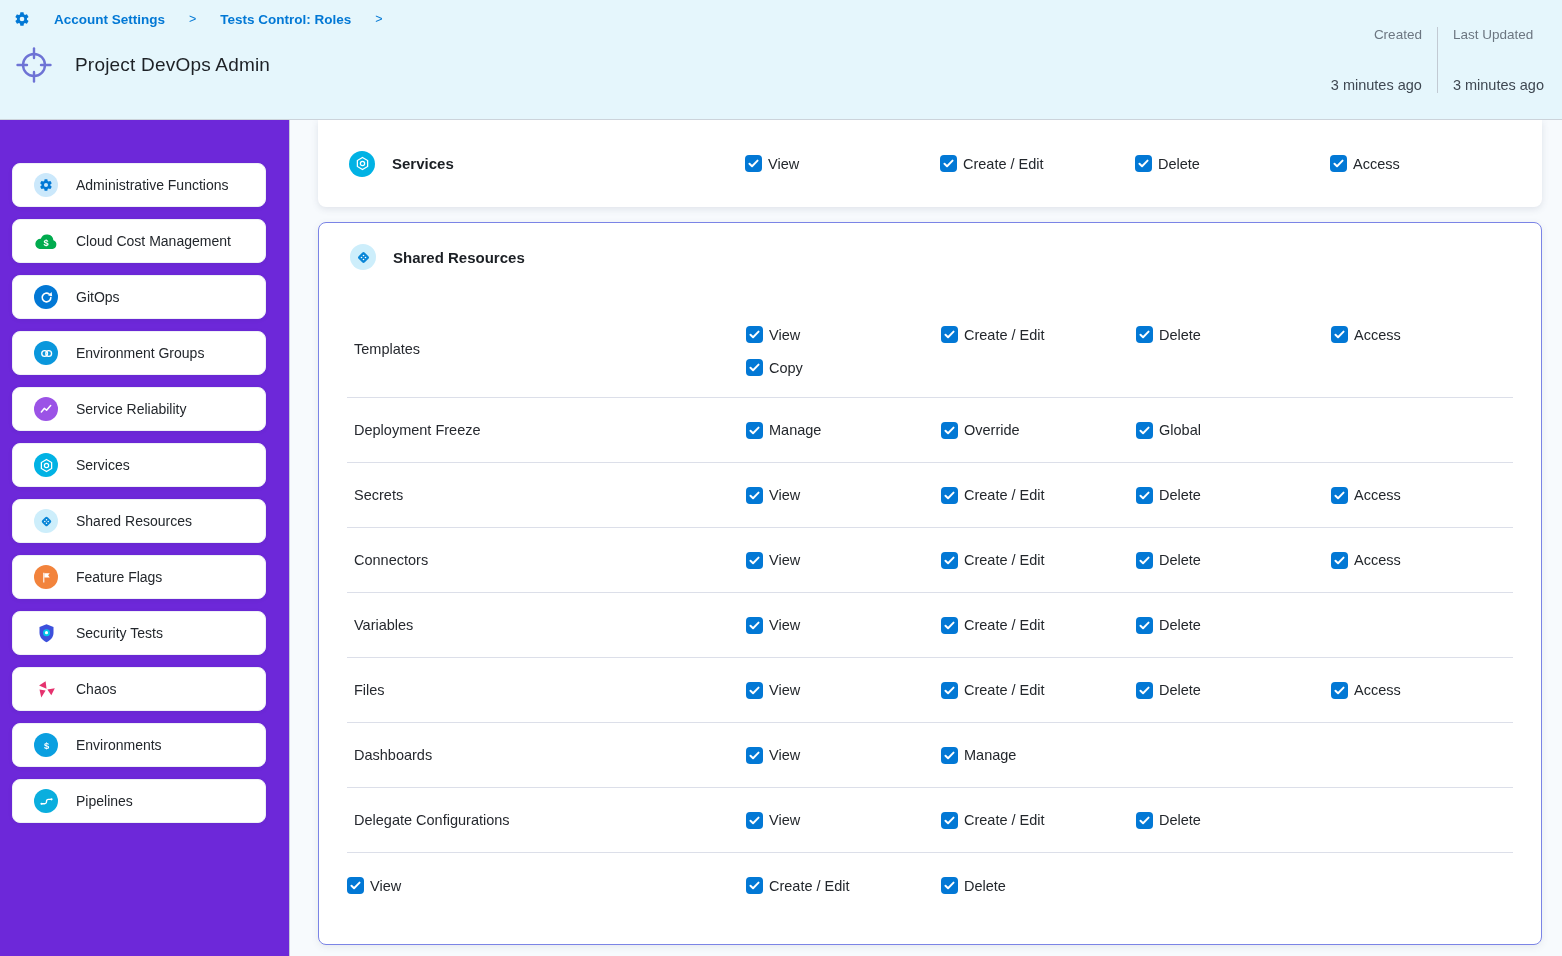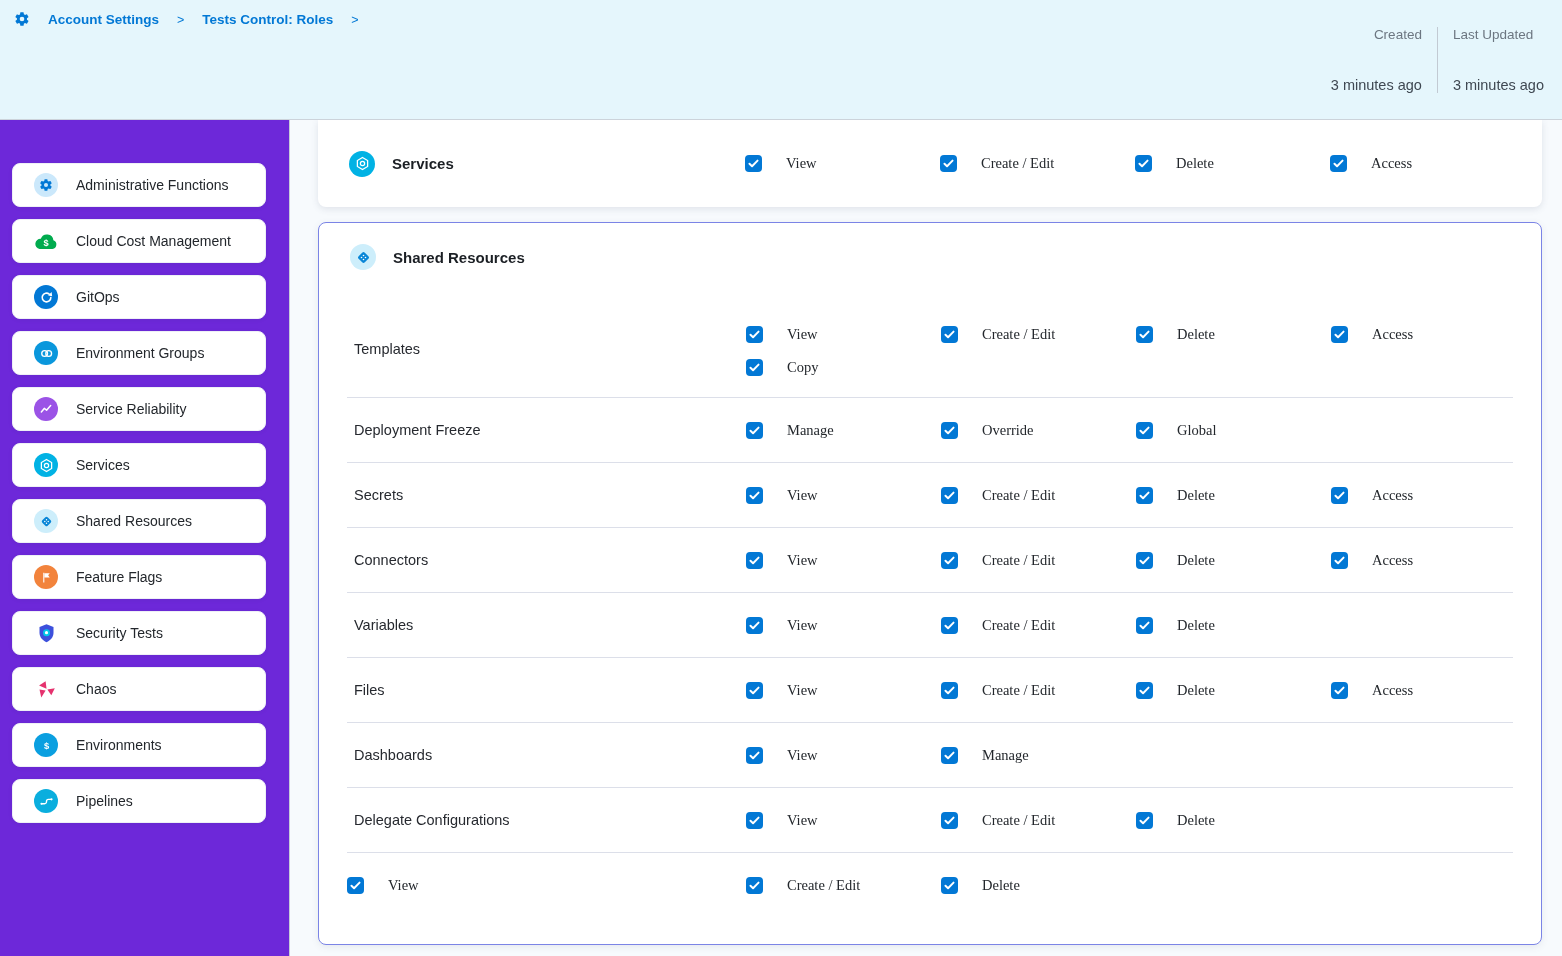--- a/index.html
+++ b/index.html
@@ -12,21 +12,21 @@
     color: #23272c;
   }
 
   
   .header {
     position: absolute; left: 0; top: 0; right: 0; height: 120px;
     background: #e5f6fc; border-bottom: 1px solid #ccd3da; z-index: 2;
   }
   .breadcrumb {
     position: absolute; left: 14px; top: 11px;
-    display: flex; align-items: flex-end; gap: 18px;
+    display: flex; align-items: center; gap: 24px;
     font-size: 13.5px; font-weight: 600; color: #0278d5;
   }
   .bc-link { color: #0278d5; text-decoration: none; cursor: pointer; }
   .bc-sep { font-weight: 400; font-size: 12.5px; }
   .title-row {
     position: absolute; left: 15px; top: 46px;
     display: flex; align-items: center; gap: 22px;
   }
   .page-title { font-size: 19px; color: #1d2126; font-weight: 400; letter-spacing: .2px; }
   .header-meta { position: absolute; right: 18px; top: 27px; display: flex; align-items: stretch; }
@@ -80,21 +80,21 @@
   #shared-rows { margin: 31px 28px 0 28px; }
   .perm-row {
     display: grid; grid-template-columns: 399px 195px 195px 195px 1fr;
     align-items: center; min-height: 65px; border-bottom: 1px solid #dcdfe9;
   }
   .perm-row:last-child { border-bottom: none; }
   .perm-row.tall { min-height: 97px; }
   .perm-label { font-size: 14.5px; color: #26292f; padding-left: 7px; }
   .perm-cell { display: flex; flex-direction: column; gap: 16px; }
   .perm-row.tall .perm-cell { align-self: start; margin-top: 25px; }
-  .check-item { display: flex; align-items: flex-end; gap: 24px; cursor: pointer; font-family: Liberation Serif, serif; }
+  .check-item { display: flex; align-items: center; gap: 6px; cursor: pointer; }
   .cb {
     width: 17px; height: 17px; border-radius: 4px; background: #0278d5;
     display: flex; align-items: center; justify-content: center; flex: none;
   }
   .cb-text { font-size: 14.5px; color: #23272c; }
 </style>
 </head>
 <body>
 
 <div class="header">
@@ -103,20 +103,32 @@
       <svg width="16" height="16" viewBox="0 0 24 24">
           <path fill="#0278d5" d="M19.4 13c.04-.33.06-.66.06-1s-.02-.67-.06-1l2.1-1.65a.5.5 0 0 0 .12-.64l-2-3.46a.5.5 0 0 0-.6-.22l-2.49 1c-.52-.4-1.1-.73-1.73-1l-.38-2.65A.5.5 0 0 0 13.92 2h-4a.5.5 0 0 0-.5.42l-.38 2.65c-.62.27-1.2.6-1.73 1l-2.48-1a.5.5 0 0 0-.61.22l-2 3.46a.5.5 0 0 0 .12.64L4.44 11c-.04.33-.06.66-.06 1s.02.67.06 1l-2.1 1.65a.5.5 0 0 0-.12.64l2 3.46c.14.24.42.33.61.22l2.48-1c.53.4 1.11.74 1.73 1l.38 2.65c.04.24.25.42.5.42h4c.25 0 .46-.18.5-.42l.38-2.65c.62-.27 1.2-.6 1.73-1l2.49 1c.23.1.46 0 .6-.22l2-3.46a.5.5 0 0 0-.12-.64L19.4 13zM12 15.5a3.5 3.5 0 1 1 0-7 3.5 3.5 0 0 1 0 7z"></path>
         </svg>
     </span>
     <a class="bc-link">Account Settings</a>
     <span class="bc-sep">&gt;</span>
     <a class="bc-link">Tests Control: Roles</a>
     <span class="bc-sep">&gt;</span>
   </div>
 
+  <div class="title-row">
+    <span style="display:flex;">
+      <svg width="38" height="38" viewBox="0 0 38 38" fill="none" stroke="#6e73d5" stroke-width="2.4" stroke-linecap="round">
+        <circle cx="19" cy="19" r="11"></circle>
+        <line x1="19" y1="2.5" x2="19" y2="12"></line>
+        <line x1="19" y1="26" x2="19" y2="35.5"></line>
+        <line x1="2.5" y1="19" x2="12" y2="19"></line>
+        <line x1="26" y1="19" x2="35.5" y2="19"></line>
+      </svg>
+    </span>
+    <span class="page-title">Project DevOps Admin</span>
+  </div>
 
   <div class="header-meta">
     <div class="meta-col created">
       <span class="meta-label">Created</span>
       <span class="meta-value">3 minutes ago</span>
     </div>
     <div class="meta-col updated">
       <span class="meta-label">Last Updated</span>
       <span class="meta-value">3 minutes ago</span>
     </div>

